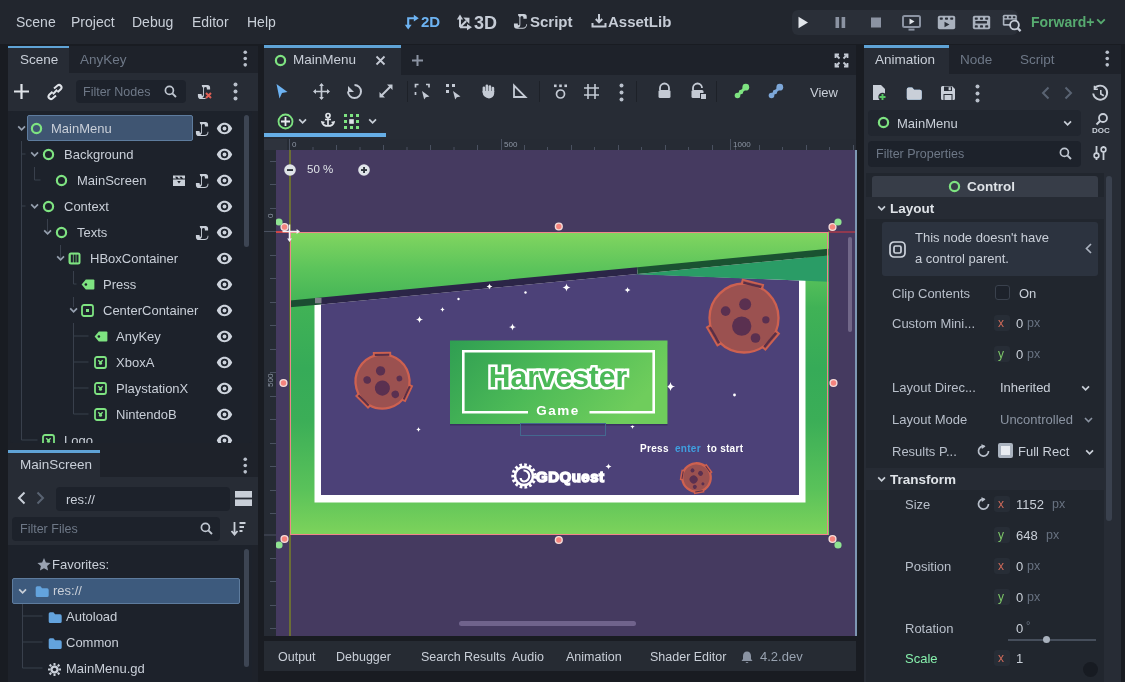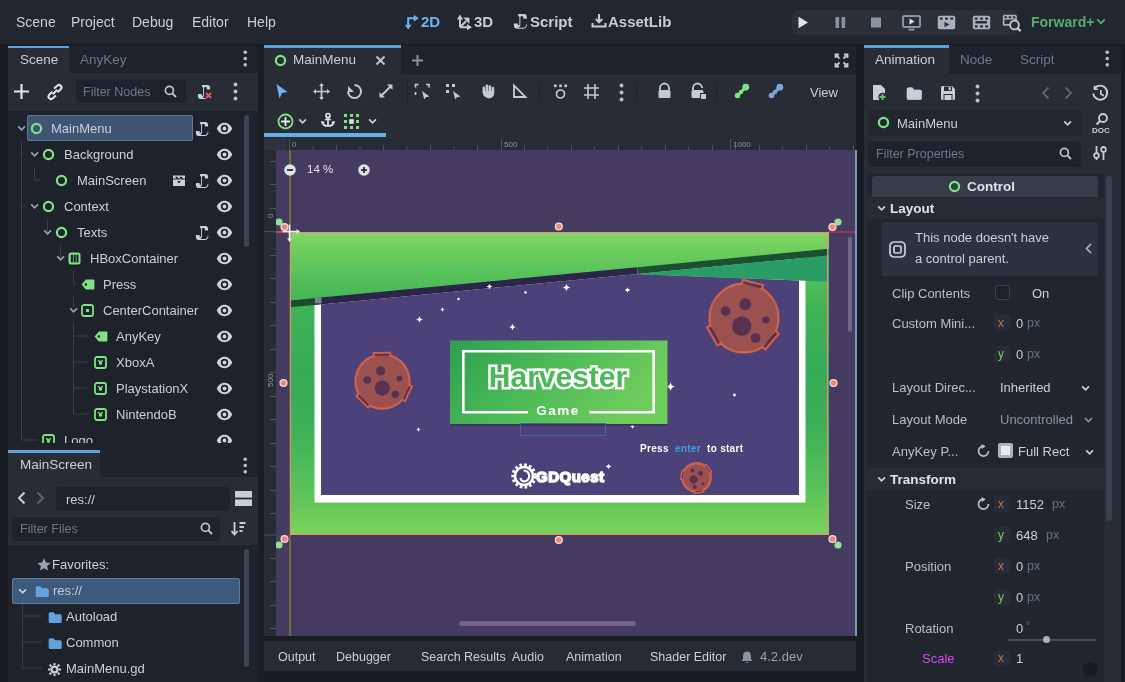--- a/index.html
+++ b/index.html
@@ -99,21 +99,21 @@
 <svg class="a" style="left:456px;top:13px;" width="17" height="17">
 <g stroke="#c6ccd6" stroke-width="2" fill="none">
       <path d="M4 14.2 V6 M4 14.2 L10.2 8 M4 14.2 H12"></path>
     </g>
 <g fill="#c6ccd6">
       <path d="M0.9 6.5 L4 1.5 L7.1 6.5 z"></path>
       <path d="M7.3 4.5 L13.5 4.7 L13.3 10.9 z" transform="rotate(0)"></path>
       <path d="M11 11.1 L16 14.2 L11 17.3 z"></path>
     </g>
 </svg>
-<div class="a" style="left:474px;top:13px;font-size:15px;font-weight:bold;color:#c6ccd6;">3D</div>
+<div class="a" style="left:474px;top:13px;font-size:18px;font-weight:bold;color:#c6ccd6;">3D</div>
 <svg class="a" style="left:513px;top:13px;" width="14" height="15">
     <use href="#g-script" transform="scale(1.05)"></use>
   </svg>
 <div class="a" style="left:530px;top:13px;font-size:15px;font-weight:bold;color:#c6ccd6;">Script</div>
 <svg class="a" style="left:591px;top:13px;" width="16" height="16">
     <path d="M8 1 V9 M4.8 6 L8 9.4 11.2 6" stroke="#c6ccd6" stroke-width="2" fill="none"></path>
     <path d="M1.5 10 v3.5 h13 V10" stroke="#c6ccd6" stroke-width="2" fill="none"></path>
   </svg>
 <div class="a" style="left:608px;top:13px;font-size:15px;font-weight:bold;color:#c6ccd6;">AssetLib</div>
 
@@ -727,21 +727,21 @@
 </g>
 </svg>
 
 <svg class="a" style="left:7px;top:13px;" width="90" height="14">
 <circle cx="7" cy="7" r="5.8" fill="#dfe3e8"></circle>
       <rect x="4" y="6.1" width="6" height="1.9" fill="#30353e"></rect>
 <circle cx="81" cy="7" r="5.8" fill="#dfe3e8"></circle>
       <rect x="78" y="6.1" width="6" height="1.9" fill="#30353e"></rect>
       <rect x="80.1" y="4" width="1.9" height="6" fill="#30353e"></rect>
 </svg>
-<div class="a" style="left:31px;top:13px;font-size:11.5px;color:#dfe3e8;">14 %</div>
+<div class="a" style="left:31px;top:13px;font-size:11.5px;color:#dfe3e8;">50 %</div>
 
 <div class="a" style="left:183px;top:471px;width:177px;height:5px;background:rgba(135,122,165,0.65);border-radius:2.5px;"></div>
 </div>
 <div class="a" style="left:854.5px;top:150px;width:2.5px;height:486px;background:#7e97b3;"></div>
 <div class="a" style="left:847.5px;top:237px;width:4.5px;height:95px;background:rgba(160,150,178,0.5);border-radius:2px;"></div>
 
 <div class="a" style="left:264px;top:641px;width:592px;height:30px;background:#262b33;"></div>
 <div class="a txt" style="left:278px;top:650px;font-size:12.5px;">Output</div>
 <div class="a txt" style="left:336px;top:650px;font-size:12.5px;">Debugger</div>
 <div class="a txt" style="left:421px;top:650px;font-size:12.5px;">Search Results</div>
@@ -839,21 +839,21 @@
       <rect x="5" y="5" width="7" height="7" rx="1.5" stroke="#cdd3dc" stroke-width="1.7" fill="none"></rect>
     </svg>
 <div class="a txt" style="left:49px;top:57px;">This node doesn't have</div>
 <div class="a txt" style="left:49px;top:78px;">a control parent.</div>
 <svg class="a" style="left:219px;top:70px;" width="7" height="11">
       <path d="M6 1 L1.5 5.5 L6 10" stroke="#aab2be" stroke-width="1.7" fill="none"></path>
     </svg>
 
 <div class="a" style="left:26px;top:113px;font-size:13px;color:#b8bfca;">Clip Contents</div>
 <div class="a" style="left:129px;top:112px;width:15px;height:15px;background:#1d222b;border:1px solid #3a414d;border-radius:3px;"></div>
-<div class="a txt" style="left:166px;top:113px;text-align:center;">On</div>
+<div class="a txt" style="left:153px;top:113px;text-align:center;">On</div>
 
 <div class="a" style="left:26px;top:143px;font-size:13px;color:#b8bfca;">Custom Mini...</div>
 <div class="a" style="left:128px;top:142px;width:16px;height:16px;background:#272d36;border-radius:3px;"></div>
 <div class="a" style="left:132px;top:143px;font-size:12px;color:#cf6a5a;">x</div>
 <div class="a txt" style="left:150px;top:143px;">0</div>
 <div class="a" style="left:161px;top:143px;font-size:12.5px;color:#687281;">px</div>
 
 <div class="a" style="left:128px;top:173px;width:16px;height:16px;background:#272d36;border-radius:3px;"></div>
 <div class="a" style="left:132px;top:174px;font-size:12px;color:#7dc768;">y</div>
 <div class="a txt" style="left:150px;top:174px;">0</div>
@@ -864,21 +864,21 @@
 <svg class="a" style="left:215px;top:212px;" width="10" height="7">
       <use href="#g-chevlite"></use>
     </svg>
 
 <div class="a" style="left:26px;top:239px;font-size:13px;color:#b8bfca;">Layout Mode</div>
 <div class="a" style="left:134px;top:239px;font-size:13px;color:#8a93a1;">Uncontrolled</div>
 <svg class="a" style="left:218px;top:244px;" width="9" height="6">
       <path d="M1 1 L4.5 4.5 L8 1" stroke="#8a93a1" stroke-width="1.6" fill="none"></path>
     </svg>
 
-<div class="a" style="left:26px;top:271px;font-size:13px;color:#b8bfca;">AnyKey P...</div>
+<div class="a" style="left:26px;top:271px;font-size:13px;color:#b8bfca;">Results P...</div>
 <svg class="a" style="left:111px;top:271px;" width="13" height="13">
       <path d="M11.5 7 A5 5 0 1 1 7.5 2.2" stroke="#b8bfca" stroke-width="1.7" fill="none"></path>
       <path d="M4.5 0 L8.5 2.5 L4.8 5z" fill="#b8bfca"></path>
     </svg>
 <div class="a" style="left:132px;top:270px;width:15px;height:15px;background:#e8ecf1;border-radius:2px;border:3.5px solid #aab3bf;"></div>
 <div class="a txt" style="left:152px;top:271px;">Full Rect</div>
 <svg class="a" style="left:219px;top:276px;" width="10" height="7">
       <use href="#g-chevlite"></use>
     </svg>
 
@@ -913,19 +913,19 @@
 <div class="a" style="left:132px;top:417px;font-size:12px;color:#7dc768;">y</div>
 <div class="a txt" style="left:150px;top:417px;">0</div>
 <div class="a" style="left:161px;top:417px;font-size:12.5px;color:#687281;">px</div>
 
 <div class="a" style="left:39px;top:448px;font-size:13px;color:#b8bfca;">Rotation</div>
 <div class="a txt" style="left:150px;top:448px;">0</div>
 <div class="a" style="left:160px;top:446px;font-size:11px;color:#687281;">°</div>
 <div class="a" style="left:142px;top:466px;width:88px;height:2px;background:#464e5b;"></div>
 <div class="a" style="left:177px;top:463px;width:7px;height:7px;background:#a9b1bd;border-radius:50%;"></div>
 
-<div class="a" style="left:56px;top:478px;font-size:13px;color:#d946ef;">Scale</div>
+<div class="a" style="left:39px;top:478px;font-size:13px;color:#86efac;">Scale</div>
 <div class="a" style="left:128px;top:477px;width:16px;height:16px;background:#272d36;border-radius:3px;"></div>
 <div class="a" style="left:132px;top:478px;font-size:12px;color:#cf6a5a;">x</div>
 <div class="a txt" style="left:150px;top:478px;">1</div>
 <div class="a" style="left:217px;top:489px;width:15px;height:15px;background:#171b22;border-radius:50%;"></div>
 </div>
 <div class="a" style="left:1106px;top:176px;width:6px;height:345px;background:#3a414e;border-radius:3px;"></div>
 
 </body></html>

